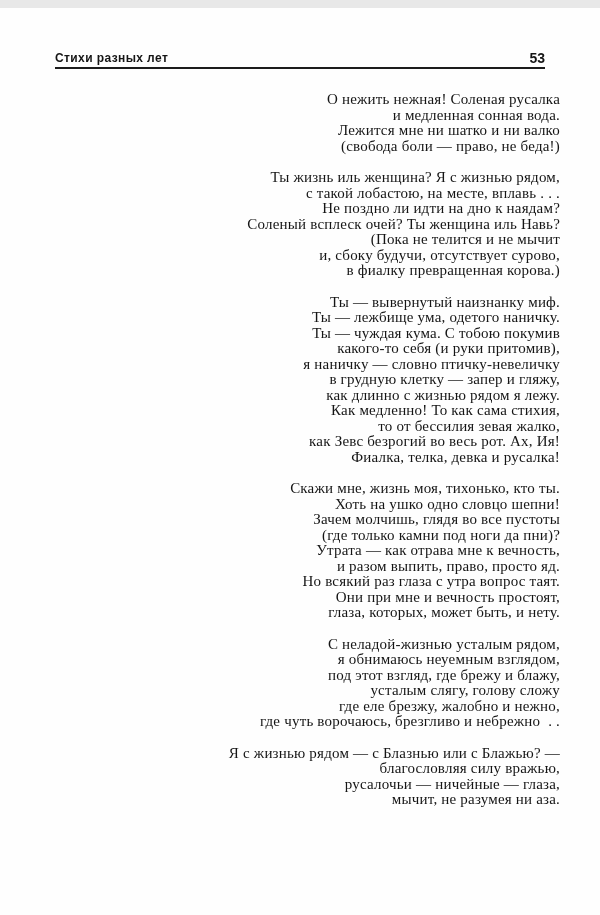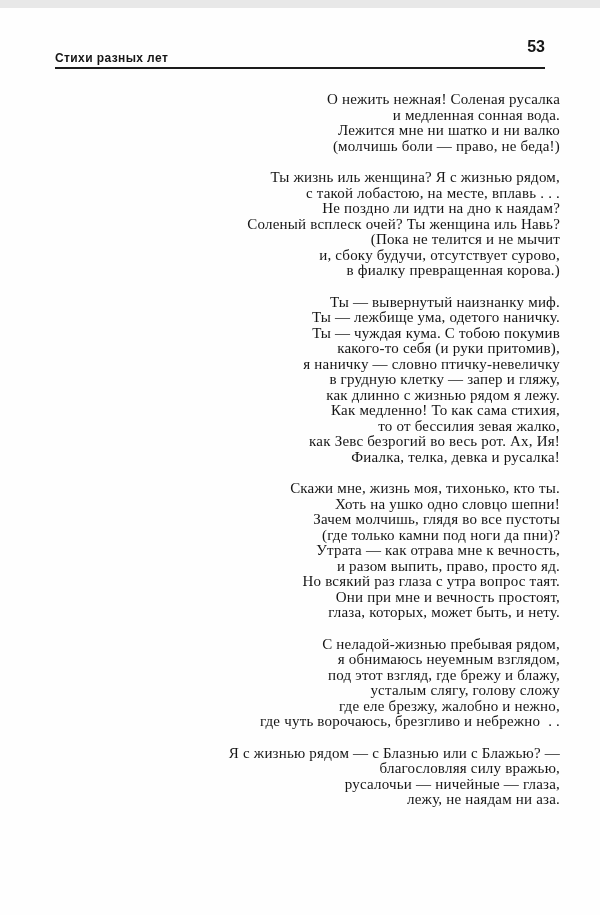--- a/index.html
+++ b/index.html
@@ -33,23 +33,23 @@
     font-family: "Liberation Sans", "DejaVu Sans", sans-serif;
     font-weight: bold;
     font-size: 12px;
     letter-spacing: 0.4px;
     line-height: 14px;
     padding-bottom: 2px;
   }
   .running-head-pageno {
     font-family: "Liberation Sans", "DejaVu Sans", sans-serif;
     font-weight: bold;
-    font-size: 16px;
+    font-size: 14px;
     line-height: 14px;
-    padding-bottom: 13px;
+    padding-bottom: 2px;
   }
   .poem {
     position: absolute;
     top: 84px;
     left: 125px;
     right: 40px;
   }
   .stanza {
     margin: 0 0 16px 0;
   }
@@ -69,21 +69,21 @@
     <span class="running-head-title">Стихи разных лет</span>
     <span class="running-head-pageno">53</span>
   </div>
 
   <div class="poem">
 
     <div class="stanza">
       <div class="poem-line">О нежить нежная! Соленая русалка</div>
       <div class="poem-line">и медленная сонная вода.</div>
       <div class="poem-line">Лежится мне ни шатко и ни валко</div>
-      <div class="poem-line">(молчишь боли — право, не беда!)</div>
+      <div class="poem-line">(свобода боли — право, не беда!)</div>
     </div>
 
     <div class="stanza">
       <div class="poem-line">Ты жизнь иль женщина? Я с жизнью рядом,</div>
       <div class="poem-line">с такой лобастою, на месте, вплавь . . .</div>
       <div class="poem-line">Не поздно ли идти на дно к наядам?</div>
       <div class="poem-line">Соленый всплеск очей? Ты женщина иль Навь?</div>
       <div class="poem-line">(Пока не телится и не мычит</div>
       <div class="poem-line">и, сбоку будучи, отсутствует сурово,</div>
       <div class="poem-line">в фиалку превращенная корова.)</div>
@@ -109,29 +109,29 @@
       <div class="poem-line">Зачем молчишь, глядя во все пустоты</div>
       <div class="poem-line">(где только камни под ноги да пни)?</div>
       <div class="poem-line">Утрата — как отрава мне к вечность,</div>
       <div class="poem-line">и разом выпить, право, просто яд.</div>
       <div class="poem-line">Но всякий раз глаза с утра вопрос таят.</div>
       <div class="poem-line">Они при мне и вечность простоят,</div>
       <div class="poem-line">глаза, которых, может быть, и нету.</div>
     </div>
 
     <div class="stanza">
-      <div class="poem-line">С неладой-жизнью пребывая рядом,</div>
+      <div class="poem-line">С неладой-жизнью усталым рядом,</div>
       <div class="poem-line">я обнимаюсь неуемным взглядом,</div>
       <div class="poem-line">под этот взгляд, где брежу и блажу,</div>
       <div class="poem-line">усталым слягу, голову сложу</div>
       <div class="poem-line">где еле брезжу, жалобно и нежно,</div>
       <div class="poem-line">где чуть ворочаюсь, брезгливо и небрежно  . .</div>
     </div>
 
     <div class="stanza">
       <div class="poem-line">Я с жизнью рядом — с Блазнью или с Блажью? —</div>
       <div class="poem-line">благословляя силу вражью,</div>
       <div class="poem-line">русалочьи — ничейные — глаза,</div>
-      <div class="poem-line">лежу, не наядам ни аза.</div>
+      <div class="poem-line">мычит, не разумея ни аза.</div>
     </div>
 
   </div>
 </div>
 
 </body></html>

